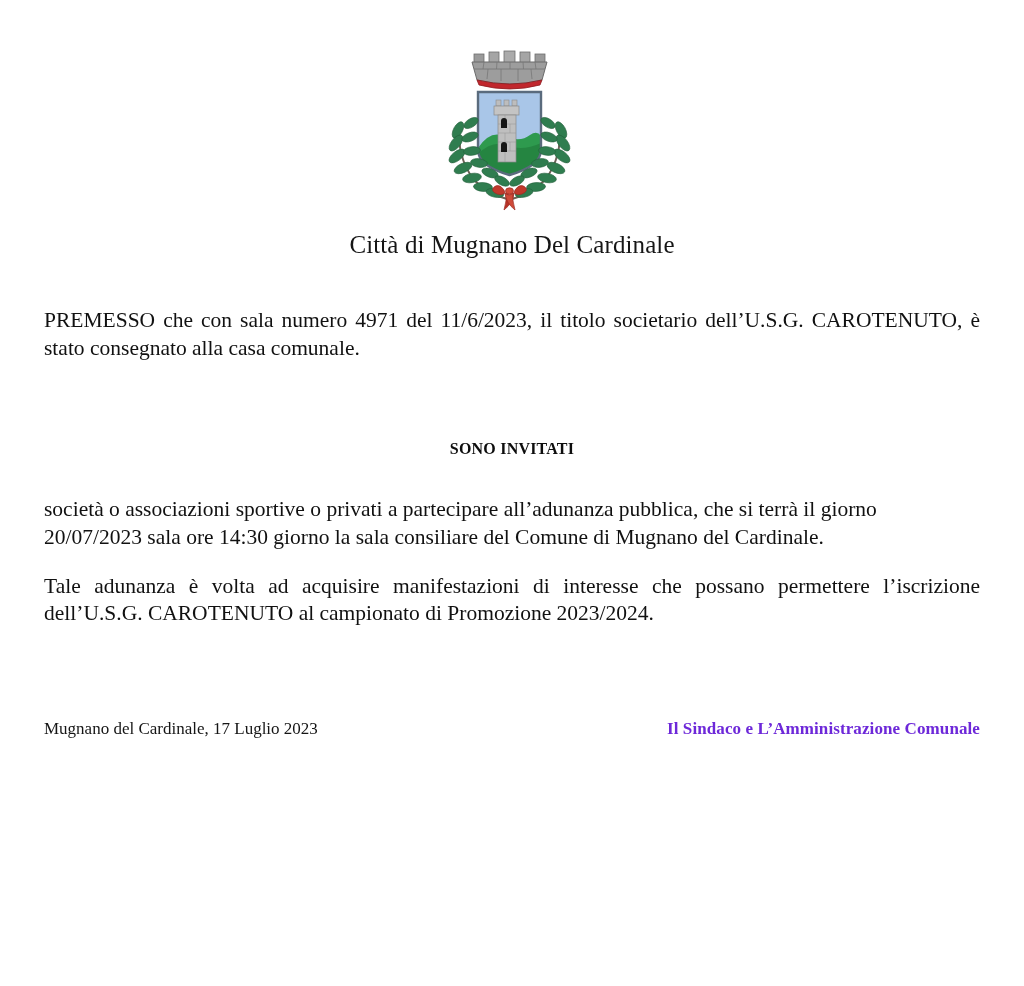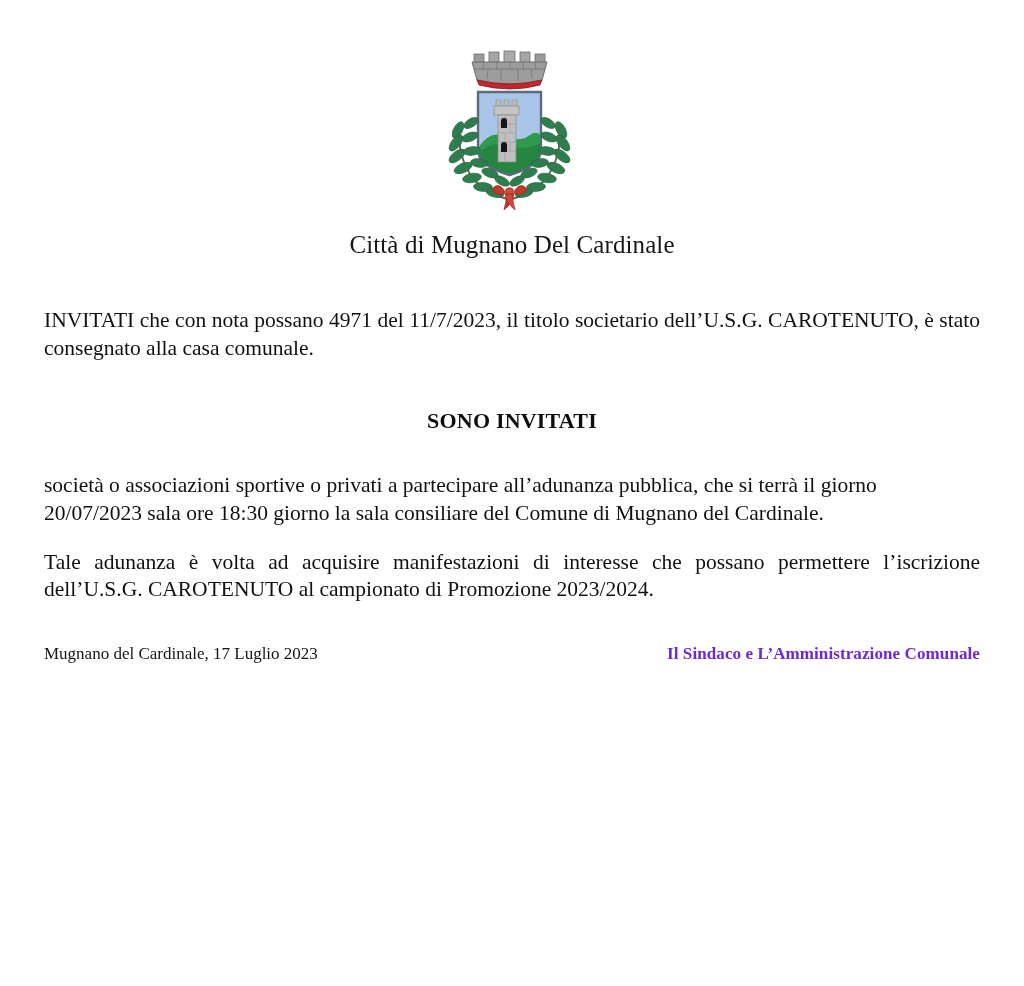--- a/index.html
+++ b/index.html
@@ -61,38 +61,38 @@
     color: #111111;
   }
   .para.justify {
     text-align: justify;
     text-align-last: left;
   }
   .premesso {
     margin-top: 48px;
   }
   .invited-heading {
-    margin-top: 46px;
+    margin-top: 78px;
     text-align: center;
     font-weight: bold;
-    font-size: 22px;
+    font-size: 16px;
     letter-spacing: 0.2px;
     color: #0d0d0d;
   }
   .invite-body {
     margin-top: 38px;
   }
   .invite-body-2 {
     margin-top: 8px;
   }
   b, strong { font-weight: normal; }
 
   
   .sign-row {
-    margin-top: 40px;
+    margin-top: 91px;
     display: flex;
     align-items: flex-start;
     justify-content: space-between;
   }
   .sign-left {
     font-size: 17px;
     color: #151515;
   }
   .sign-right {
     font-size: 17px;
@@ -200,25 +200,25 @@
         <path d="M84 149 q4 4 8 0 q-1 10 -10 17 q3 -10 2 -17 z" fill="#b83227"></path>
         <path d="M91 149 q-4 4 -8 0 q1 10 10 17 q-3 -10 -2 -17 z" fill="#cf4a38"></path>
         <ellipse cx="87.5" cy="147" rx="4" ry="3.2" fill="#d14b39"></ellipse>
       </g>
     </svg>
 
     <div class="city-name">Città di Mugnano Del Cardinale</div>
   </div>
 
 
-  <p class="para justify premesso"><span>INVITATI</span><span> che con nota possano </span><b>4971</b><span> del </span><b>11/7/2023</b><span>, il titolo societario dell’</span><b>U.S.G. CAROTENUTO</b><span>, è stato consegnato alla casa comunale.</span></p>
+  <p class="para justify premesso"><span>PREMESSO</span><span> che con sala numero </span><b>4971</b><span> del </span><b>11/6/2023</b><span>, il titolo societario dell’</span><b>U.S.G. CAROTENUTO</b><span>, è stato consegnato alla casa comunale.</span></p>
 
   <div class="invited-heading">SONO INVITATI</div>
 
-  <p class="para invite-body"><b>società o associazioni sportive o privati</b><span> a partecipare all’adunanza pubblica, che si terrà il giorno </span><span>20/07/2023</span><span> sala ore </span><span>18:30</span><span> giorno la sala consiliare del Comune di Mugnano del Cardinale.</span></p>
+  <p class="para invite-body"><b>società o associazioni sportive o privati</b><span> a partecipare all’adunanza pubblica, che si terrà il giorno </span><span>20/07/2023</span><span> sala ore </span><span>14:30</span><span> giorno la sala consiliare del Comune di Mugnano del Cardinale.</span></p>
 
   <p class="para justify invite-body-2"><span>Tale adunanza è volta ad acquisire manifestazioni di interesse che possano permettere l’iscrizione dell’</span><b>U.S.G. CAROTENUTO</b><span> al campionato di Promozione </span><span>2023/2024</span><span>.</span></p>
 
   <div class="sign-row">
     <div class="sign-left">Mugnano del Cardinale, 17 Luglio 2023</div>
     <div class="sign-right">Il Sindaco e L’Amministrazione Comunale</div>
   </div>
 
 </div>
 

